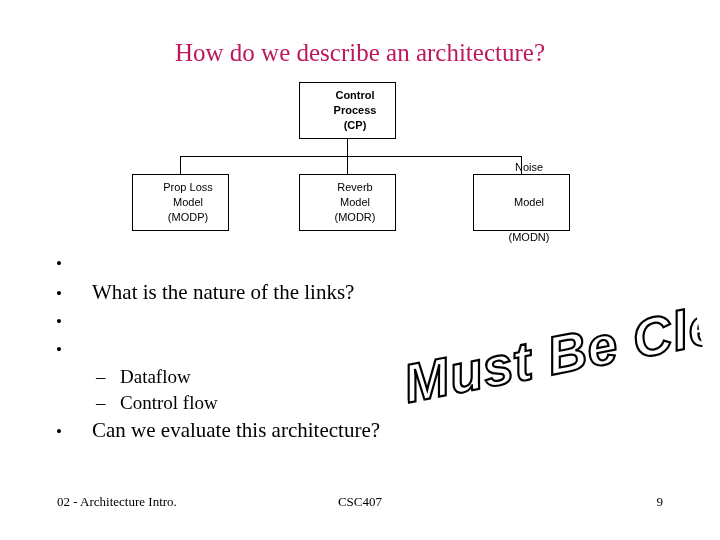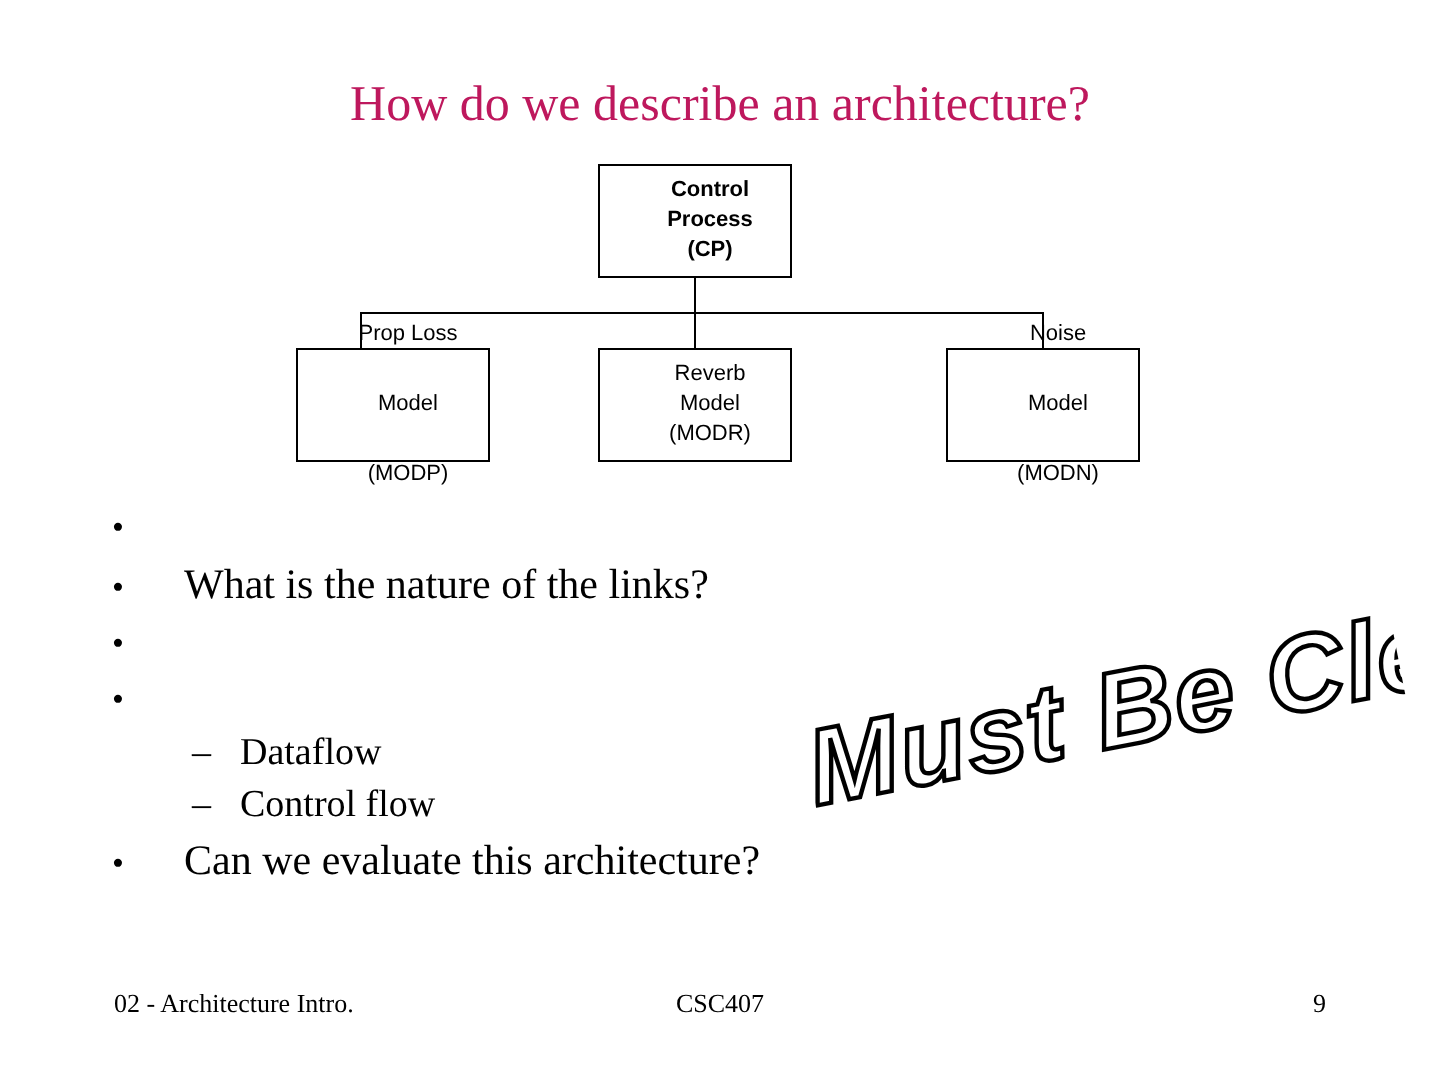--- a/index.html
+++ b/index.html
@@ -62,21 +62,21 @@
   }
   .node.leaf {
     font-weight: normal;
   }
   .node span {
     display: block;
     width: 100%;
   }
 
   #node-cp   { left: 299px; top: 4px;  width: 97px;  height: 57px; }
-  #node-modp { left: 148px; top: 96px; width: 97px;  height: 57px; gap: 20px; }
+  #node-modp { left: 132px; top: 96px; width: 97px;  height: 57px; }
   #node-modr { left: 299px; top: 96px; width: 97px;  height: 57px; }
   #node-modn { left: 473px; top: 96px; width: 97px;  height: 57px; gap: 20px; }
 
   .line {
     position: absolute;
     background: #000000;
   }
   
   #seg-cp-down { left: 347px; top: 61px;  width: 1px; height: 18px; }
   

